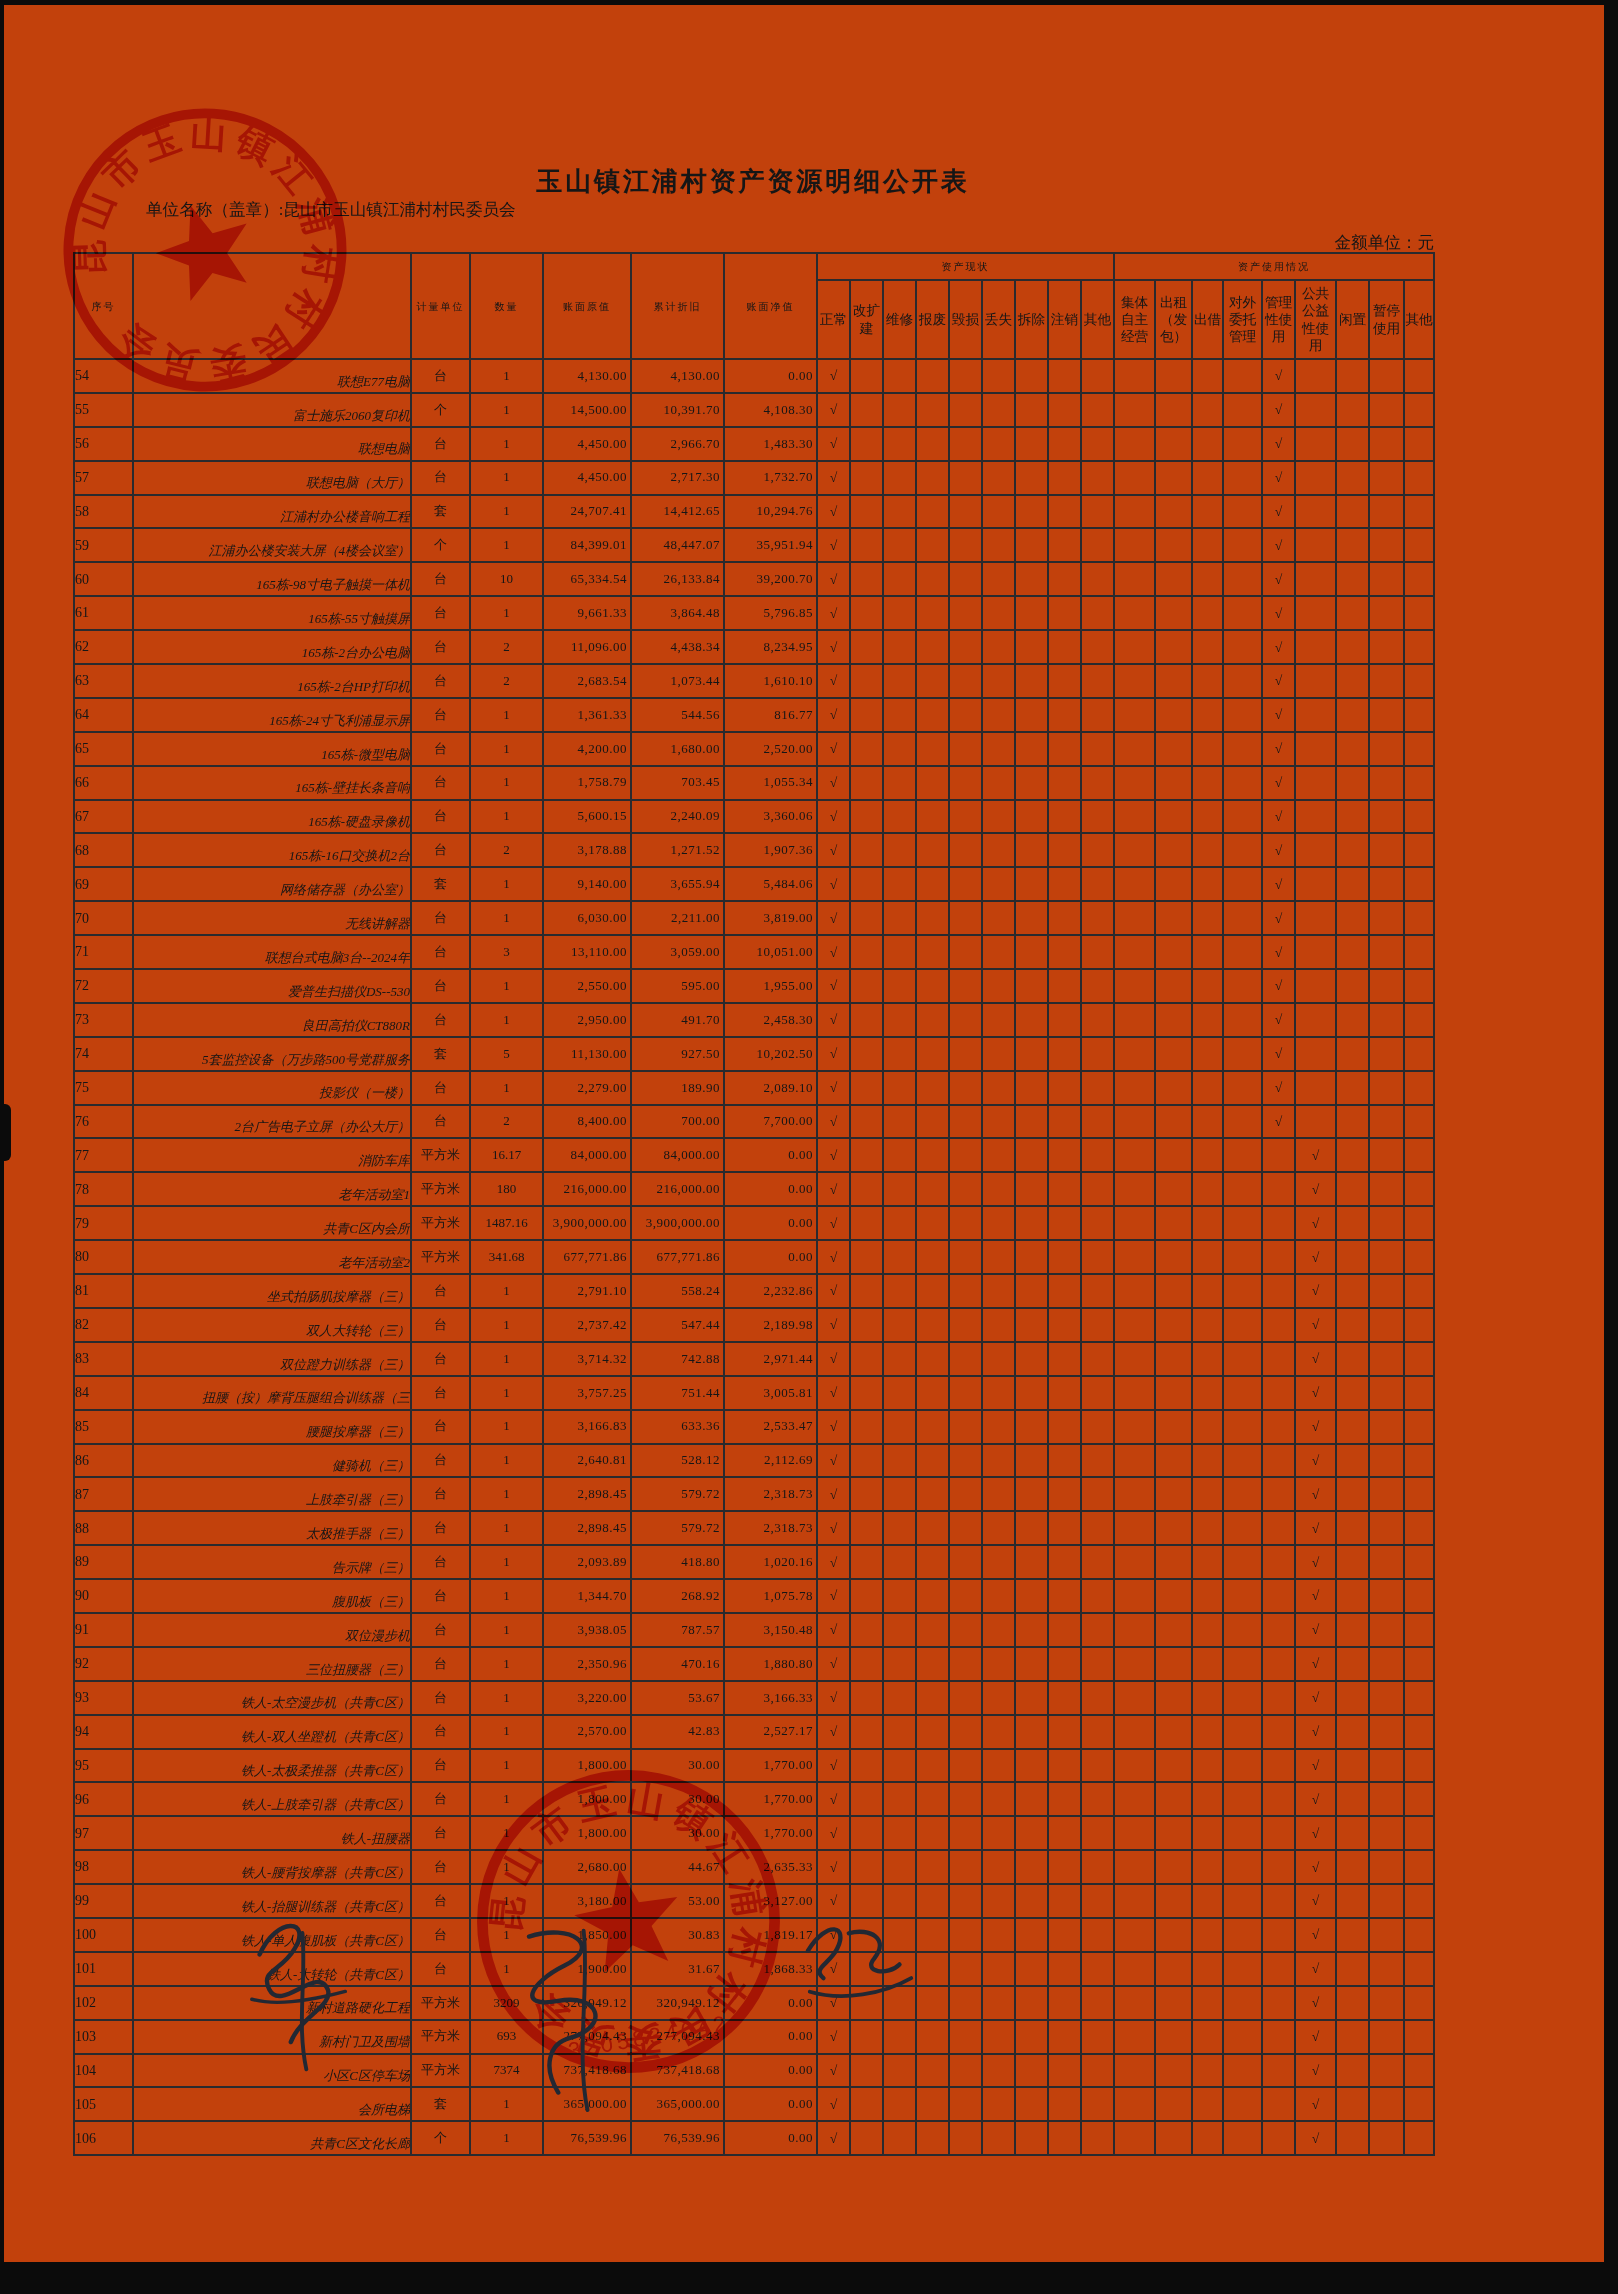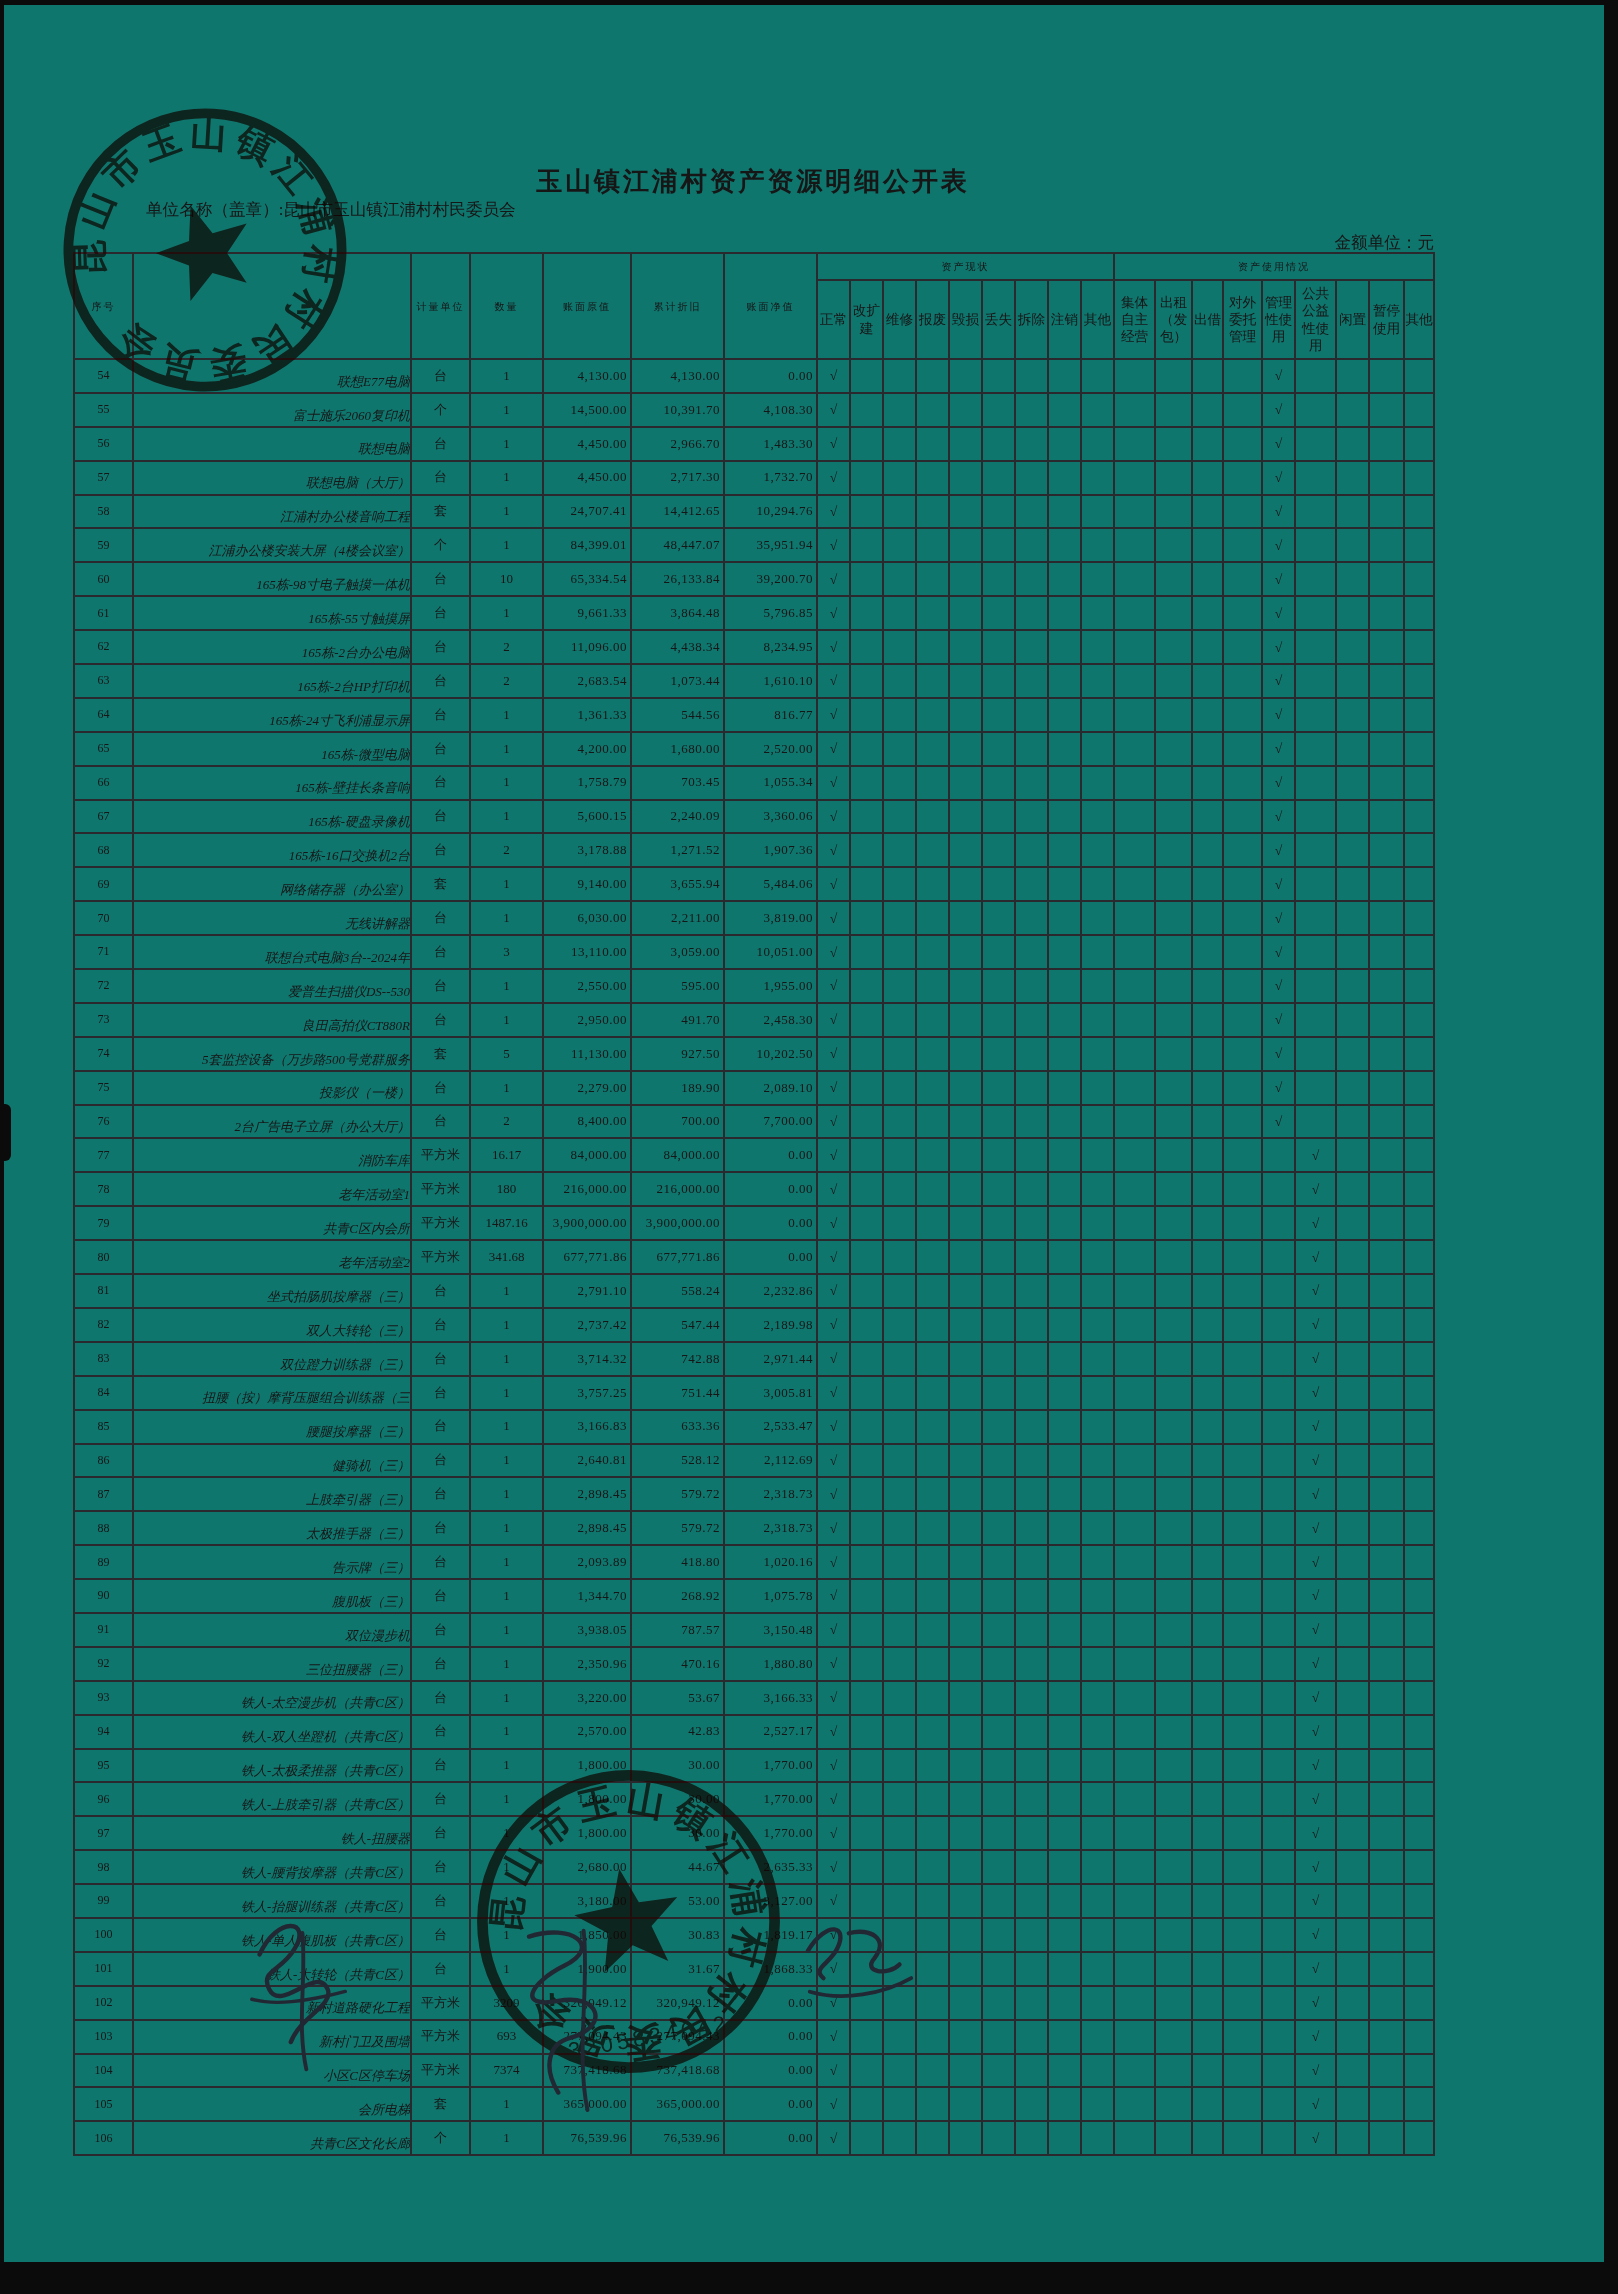--- a/index.html
+++ b/index.html
@@ -1,17 +1,17 @@
 <!DOCTYPE html>
 <html><head>
 <meta charset="utf-8">
 <style>
   html,body{margin:0;padding:0;background:#555;}
   .sheet{
-    position:relative;width:1619px;height:2295px;background:#0f766e;overflow:hidden;
+    position:relative;width:1619px;height:2295px;background:#c2410c;overflow:hidden;
     font-family:"Liberation Serif","DejaVu Serif",serif;color:#161616;margin:0 auto;
   }
   
   .edge{position:absolute;background:#0b0b0b;}
   .edge-top{left:0;top:0;width:100%;height:4.9px;}
   .edge-left{left:0;top:0;width:3.9px;height:100%;}
   .edge-right{right:0;top:0;width:14.6px;height:100%;}
   .edge-bottom{left:0;bottom:0;width:100%;height:33px;}
   .blob{position:absolute;left:0;top:1104px;width:10.7px;height:57px;background:#0b0b0b;border-radius:0 5.9px 5.9px 0;}
 
@@ -22,21 +22,21 @@
   .amount-unit{position:absolute;left:1044px;top:232px;width:390px;text-align:right;font-size:16.6px;}
 
   table.asset{position:absolute;left:73px;top:252px;width:1360px;border-collapse:collapse;
     table-layout:fixed;background:transparent;}
   table.asset th,table.asset td{border:2px solid #2a2a2e;}
   table.asset th{font-weight:normal;padding:0;}
   .group-row th{height:25px;font-size:10px;letter-spacing:2px;}
   .sub-row th{height:77px;padding:1px;line-height:1.25;word-break:break-all;overflow:hidden;font-size:13.7px;}
   .span-head{font-size:14.6px;word-break:break-all;line-height:1.3;padding:1px;}
   tbody td{height:29px;padding:0;overflow:hidden;font-size:13px;line-height:1.1;}
-  .c-no{text-align:center;font-size:12px;vertical-align:middle;}
+  .c-no{font-size:14px;vertical-align:middle;}
   .c-name{text-align:right;vertical-align:bottom;padding:0 0 2.9px 3.9px;white-space:nowrap;font-style:italic;}
   .c-unit,.c-qty{text-align:center;vertical-align:middle;}
   .c-money{text-align:right;padding-right:2.9px;vertical-align:middle;letter-spacing:0.5px;}
   .ck{text-align:center;font-size:13.7px;vertical-align:middle;}
 
   .stamp{position:absolute;mix-blend-mode:multiply;opacity:.88;z-index:5;pointer-events:none;}
   .stamp-top{left:44px;top:86px;}
   .stamp-bottom{left:461px;top:1749px;}
   .sig{position:absolute;z-index:6;pointer-events:none;}
   .sig path{fill:none;stroke:#222833;stroke-linecap:round;stroke-linejoin:round;}

